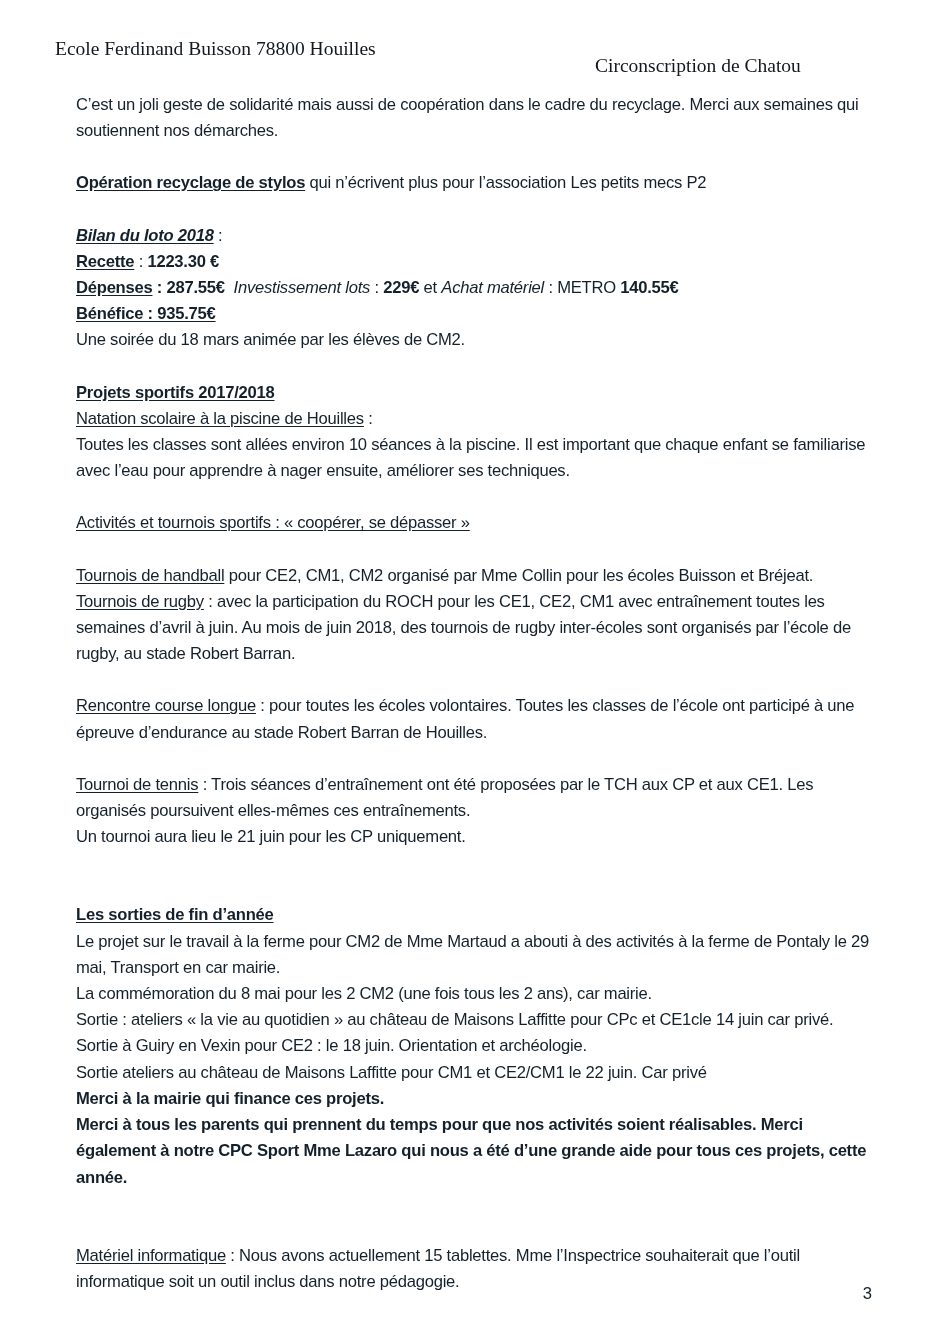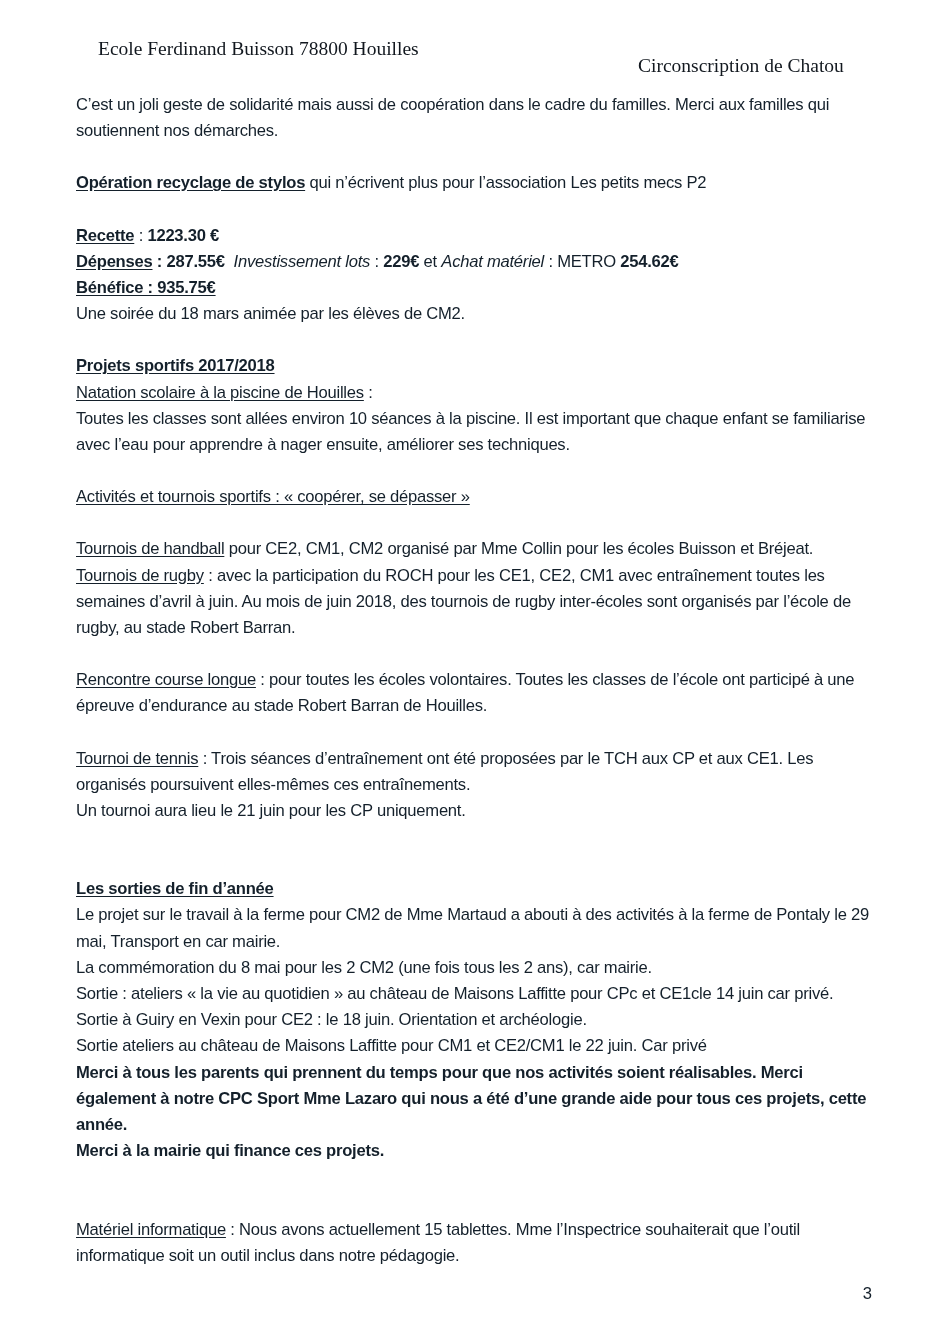--- a/index.html
+++ b/index.html
@@ -24,21 +24,20 @@
     position: absolute;
     top: 36px;
     left: 55px;
     right: 55px;
     height: 26px;
     font-family: "Liberation Serif", "DejaVu Serif", serif;
     font-size: 19.5px;
     line-height: 26px;
     color: #12181f;
     white-space: nowrap;
-    margin-left: 43px;
   }
   .doc-header .hdr-left {
     position: absolute;
     left: 0;
     top: 0;
   }
   .doc-header .hdr-right {
     position: absolute;
     left: 540px;
     top: 17px;
@@ -91,32 +90,33 @@
 
 <div class="page">
 
   <div class="doc-header">
     <span class="hdr-left">Ecole Ferdinand Buisson  78800 Houilles</span>
     <span class="hdr-right">Circonscription de Chatou</span>
   </div>
 
   <div class="body-area">
 
-    <p class="para">C’est un joli geste de solidarité mais aussi de coopération dans le cadre du familles. Merci aux familles qui soutiennent nos démarches.</p>
+    <p class="para">C’est un joli geste de solidarité mais aussi de coopération dans le cadre du recyclage. Merci aux semaines qui soutiennent nos démarches.</p>
 
     <div class="gap-sm"></div>
 
     <p class="para"><span class="bu">Opération recyclage de stylos</span><span> qui n’écrivent plus pour l’association Les petits mecs P2</span></p>
 
     <div class="gap-sm"></div>
 
+    <p class="para"><span class="biu">Bilan du loto 2018</span><span> :</span></p>
 
     <p class="para"><span class="bu">Recette</span><span> : </span><span class="b">1223.30 €</span></p>
 
-    <p class="para"><span class="bu">Dépenses</span><span class="b"> : </span><span class="b">287.55€</span><span>&nbsp; </span><span class="i">Investissement lots</span><span> : </span><span class="b">229€</span><span> et </span><span class="i">Achat matériel</span><span> : </span><span>METRO </span><span class="b">254.62€</span></p>
+    <p class="para"><span class="bu">Dépenses</span><span class="b"> : </span><span class="b">287.55€</span><span>&nbsp; </span><span class="i">Investissement lots</span><span> : </span><span class="b">229€</span><span> et </span><span class="i">Achat matériel</span><span> : </span><span>METRO </span><span class="b">140.55€</span></p>
 
     <p class="para"><span class="bu">Bénéfice : 935.75€</span></p>
 
     <p class="para">Une soirée du 18 mars animée par les élèves de CM2.</p>
 
 
     <div class="gap-md"></div>
 
     <p class="para"><span class="bu">Projets sportifs 2017/2018</span></p>
 
@@ -148,22 +148,22 @@
     <div class="gap-md"></div>
 
     <p class="para"><span class="bu">Les sorties de fin d’année</span></p>
 
     <p class="para">Le  projet sur le travail à la ferme pour CM2 de Mme Martaud a abouti à des activités à la ferme de Pontaly le 29 mai, Transport en car mairie.</p>
     <p class="para">La commémoration du 8 mai pour les 2 CM2 (une fois tous les 2 ans), car mairie.</p>
     <p class="para">Sortie : ateliers «&nbsp;la vie au quotidien&nbsp;» au château de Maisons Laffitte pour CPc et CE1cle 14 juin car privé.</p>
     <p class="para">Sortie à Guiry en Vexin pour CE2 : le 18 juin. Orientation et archéologie.</p>
     <p class="para">Sortie  ateliers au château de Maisons Laffitte pour CM1 et CE2/CM1 le 22 juin. Car privé</p>
 
+    <p class="para block-bold">Merci à la mairie qui finance ces projets.</p>
     <p class="para block-bold">Merci à tous les parents qui prennent du temps pour que nos activités soient réalisables. Merci également à notre CPC Sport Mme Lazaro qui nous a été d’une grande aide pour tous ces projets, cette année.</p>
-    <p class="para block-bold">Merci à la mairie qui finance ces projets.</p>
 
     <div class="gap-md"></div>
     <div class="gap-md"></div>
 
     <p class="para"><span class="iu">Matériel informatique</span><span>&nbsp;:  </span><span>Nous avons actuellement 15 tablettes. Mme l’Inspectrice souhaiterait que l’outil informatique soit un outil inclus dans notre pédagogie.</span></p>
 
   </div>
 
   <div class="page-number">3</div>
 

